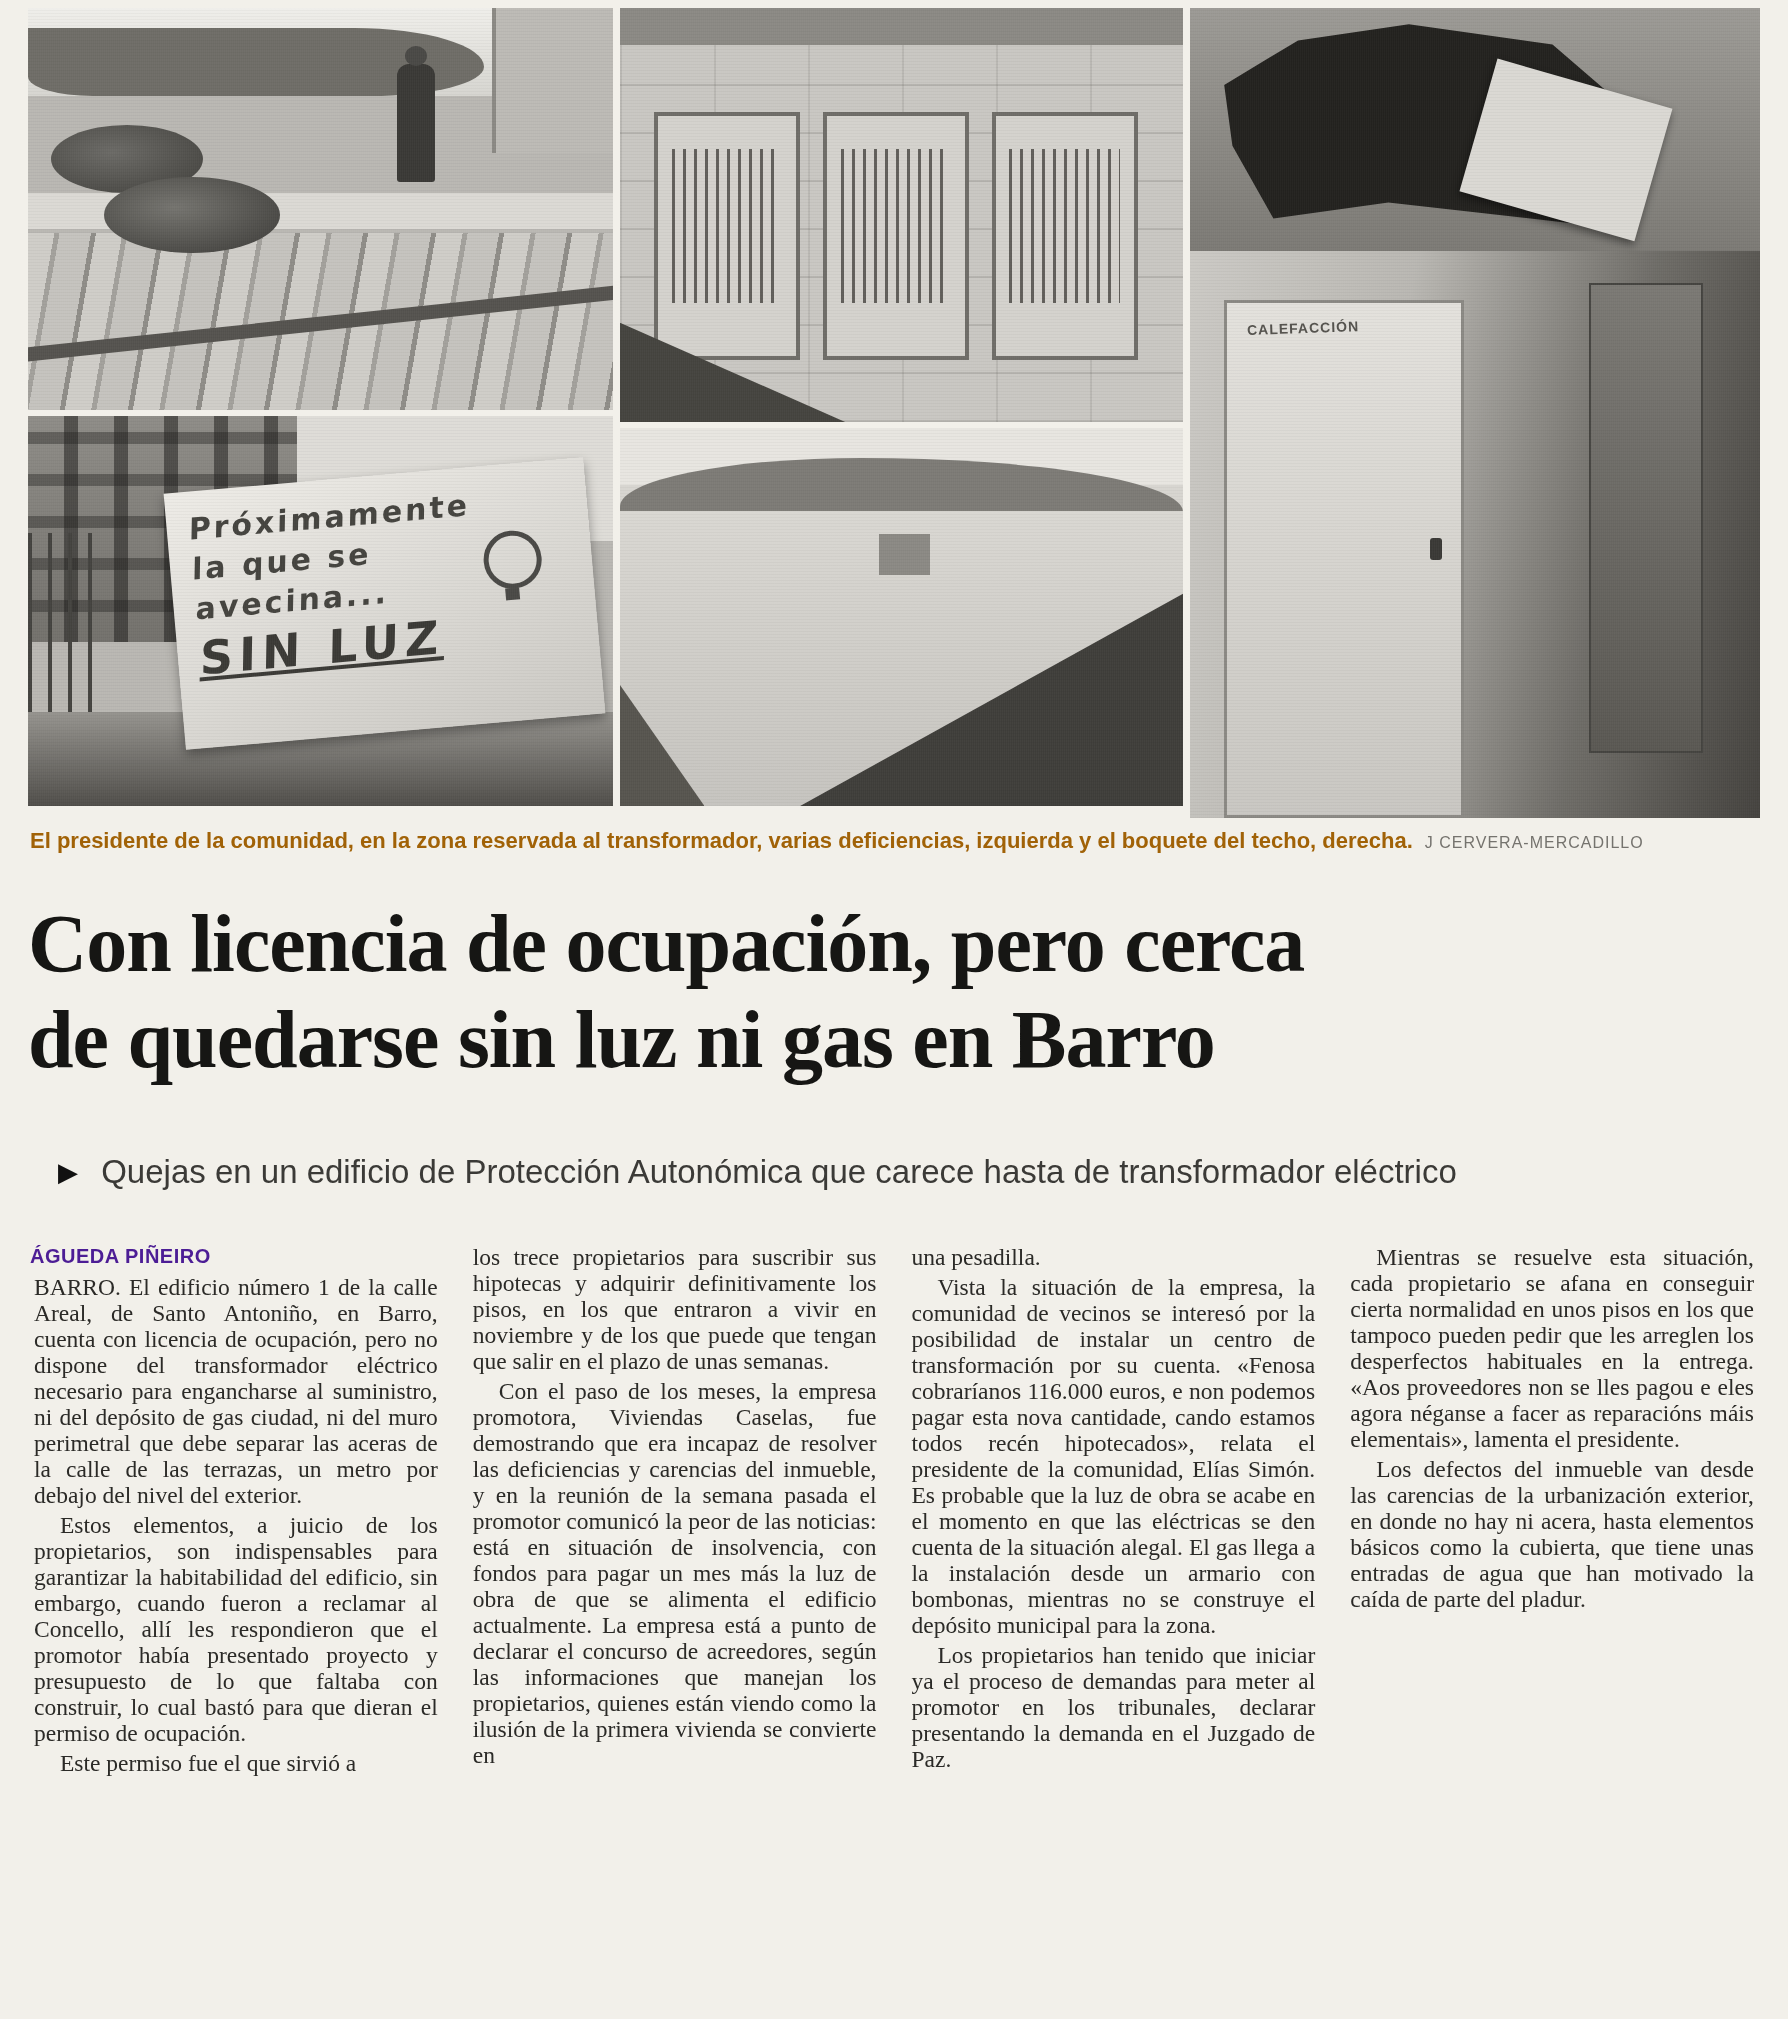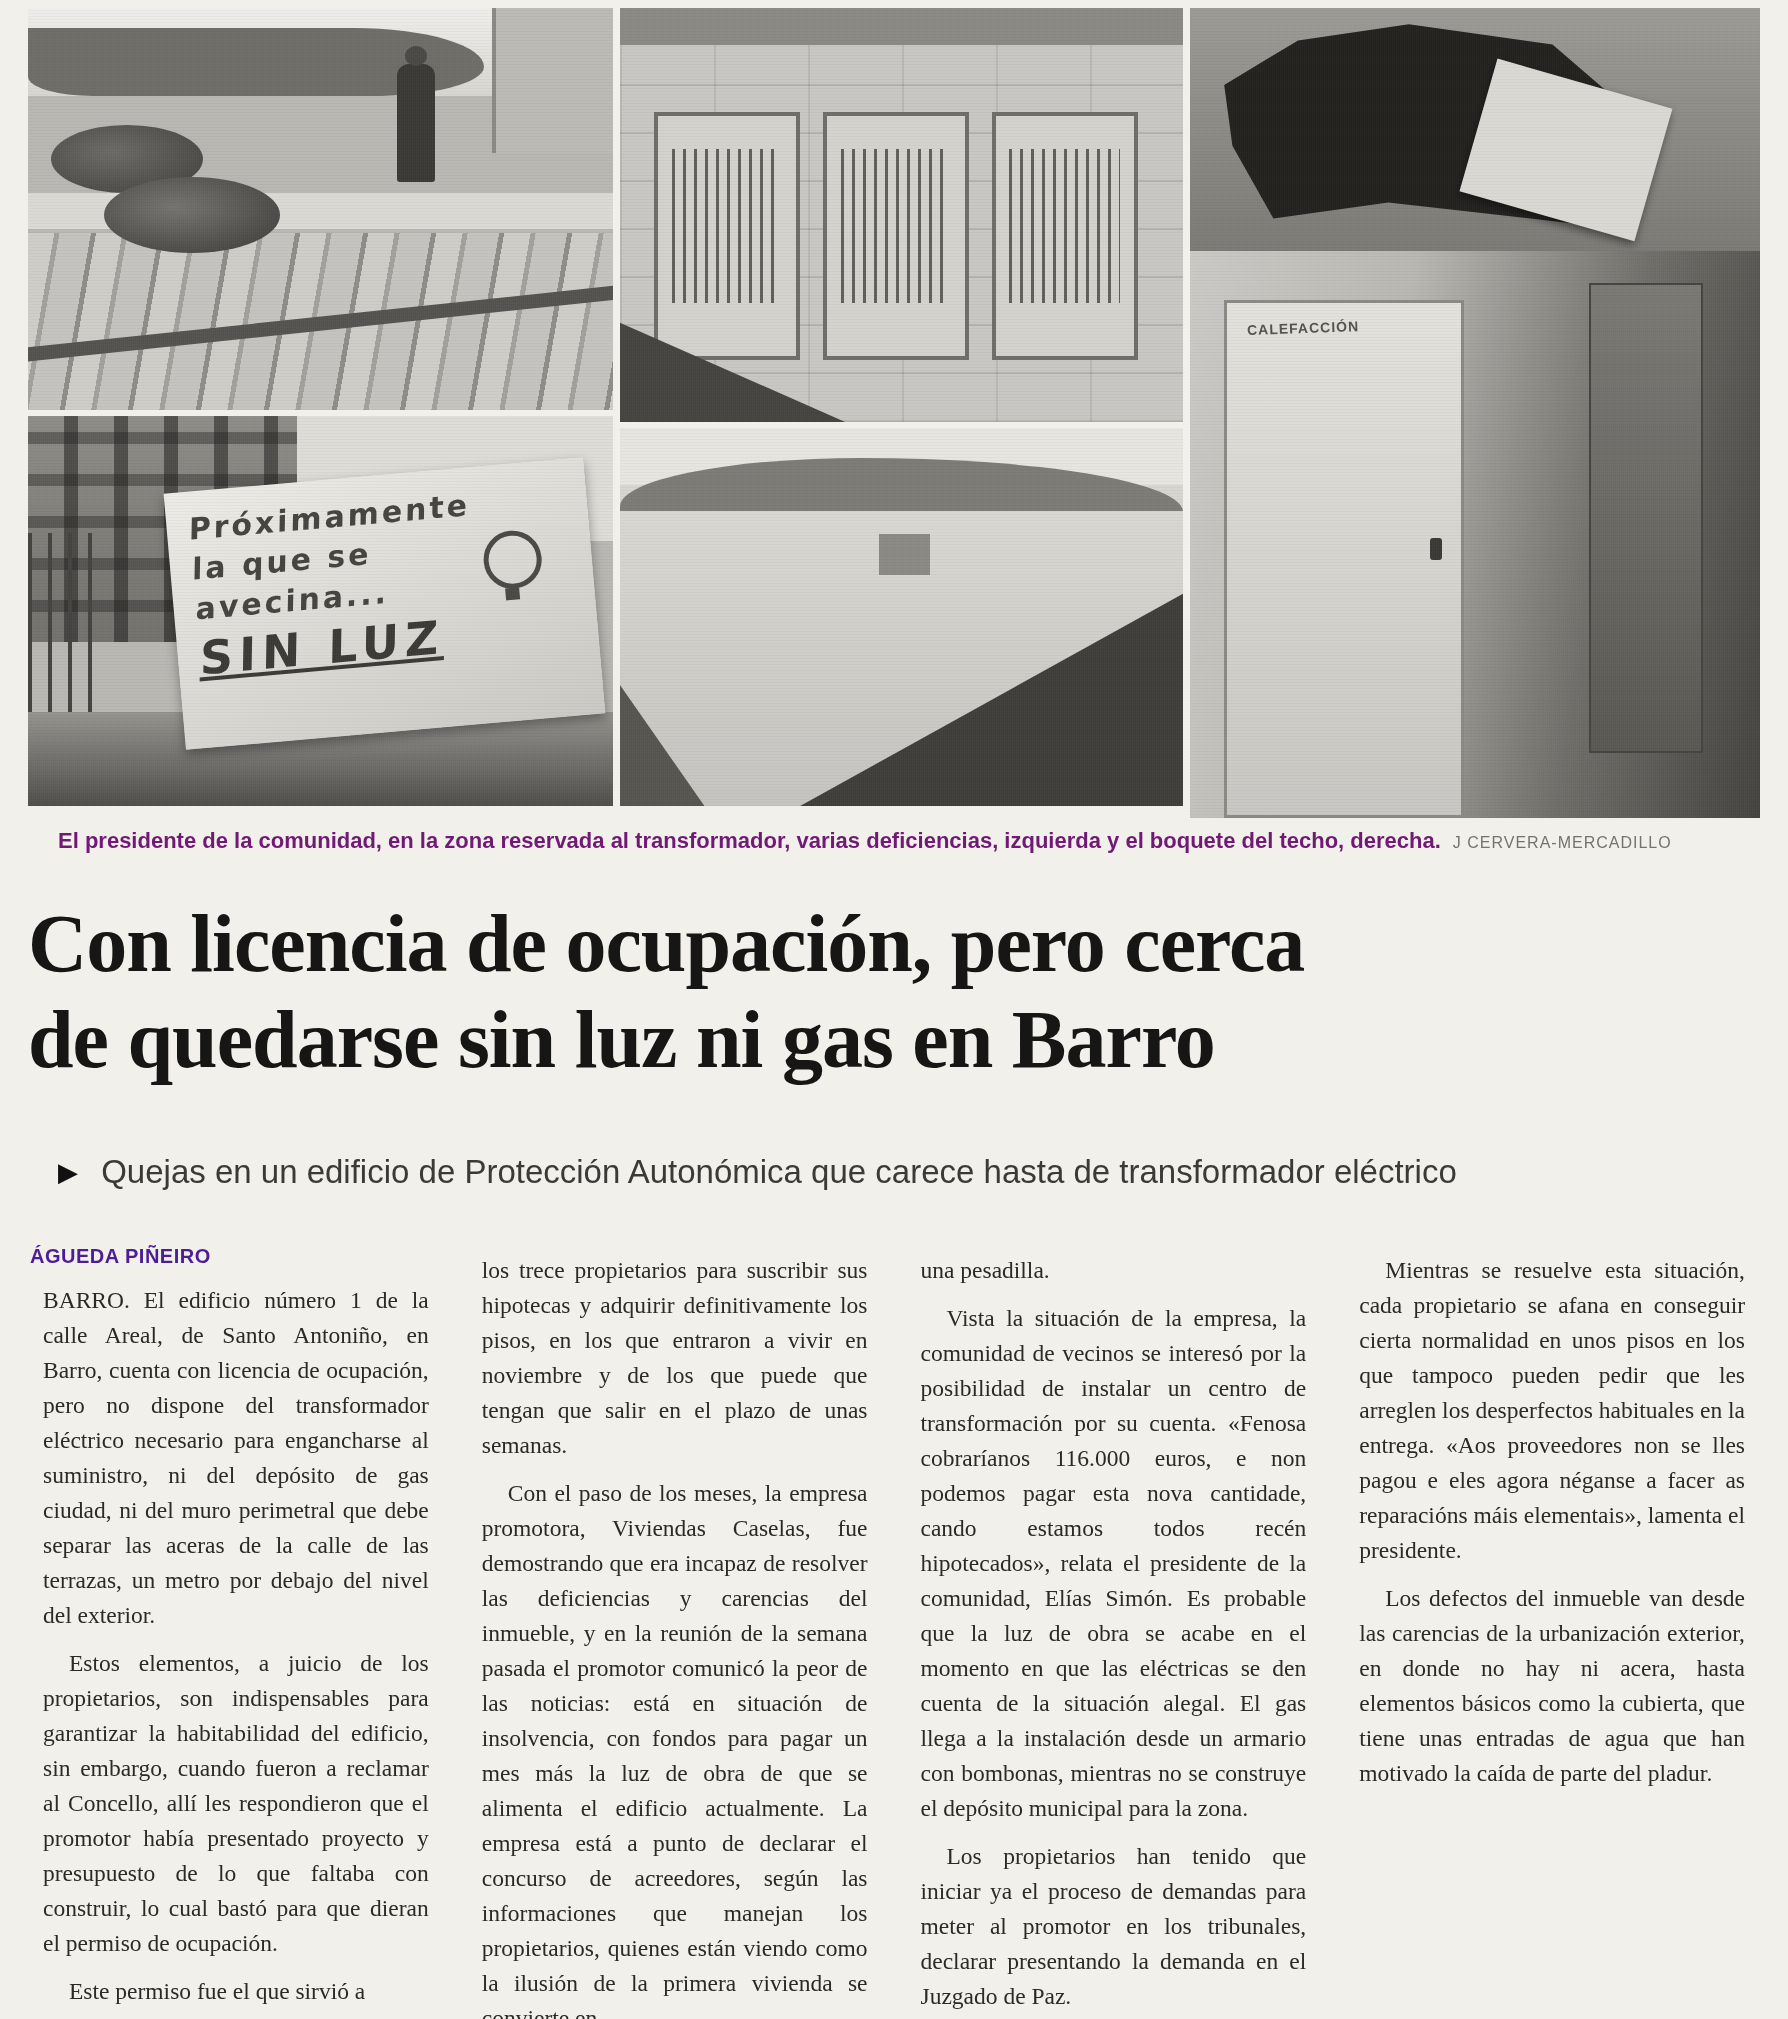--- a/index.html
+++ b/index.html
@@ -68,33 +68,33 @@
   .p5-ceiling{left:0;top:0;width:100%;height:30%;background:linear-gradient(#9c9a95,#7c7a75);}
   .p5-hole{left:6%;top:2%;width:72%;height:25%;background:#23221f;
     clip-path:polygon(0 30%,18% 8%,45% 0,80% 10%,100% 45%,78% 70%,92% 100%,40% 88%,12% 96%,2% 60%);}
   .p5-panel{left:50%;top:9%;width:32%;height:17%;background:#dad8d3;transform:rotate(16deg);box-shadow:0 4px 8px rgba(0,0,0,.45);}
   .p5-door{left:6%;top:36%;width:42%;height:64%;background:linear-gradient(#e3e1dc,#c9c7c2);border:3px solid #8b8984;box-sizing:border-box;}
   .p5-door::after{content:"";position:absolute;right:8%;top:46%;width:12px;height:22px;background:#3a3936;border-radius:3px;}
   .p5-door2{right:10%;top:34%;width:20%;height:58%;background:linear-gradient(#7b7974,#5a5853);border:2px solid #454440;box-sizing:border-box;}
   .p5-label{left:10%;top:38.5%;font:600 14px/16px "Liberation Sans",sans-serif;color:#55534e;letter-spacing:1px;transform:rotate(-2deg);}
   
   .caption-row{position:absolute;left:30px;top:827px;width:1732px;}
-  .caption{font:700 22px/28px "Liberation Sans",sans-serif;color:#701a75;margin-left:28px;}
+  .caption{font:700 22px/28px "Liberation Sans",sans-serif;color:#a16207;}
   .credit{font:400 16px/28px "Liberation Sans",sans-serif;color:#75736e;letter-spacing:1px;margin-left:8px;text-align:right;}
   
   .headline{position:absolute;left:28px;top:896px;margin:0;width:1732px;
     font:700 82px/96px "Liberation Serif",serif;color:#161614;letter-spacing:-1px;}
   .subheadline{position:absolute;left:30px;top:1152px;width:1740px;
     font:400 33px/40px "Liberation Sans",sans-serif;color:#3b3a37;margin-left:28px;}
   .subheadline .marker{color:#111;font-size:26px;margin-right:14px;vertical-align:2px;}
   
   .body-cols{position:absolute;left:30px;top:1240px;width:1728px;height:779px;
     display:grid;grid-template-columns:repeat(4,1fr);column-gap:27px;overflow:hidden;}
   .byline{font:700 20px/28px "Liberation Sans",sans-serif;color:#4c1d95;letter-spacing:.5px;margin:2px 0 4px 0;}
-  .para{margin:13px;font-size:23.5px;line-height:35px;text-align:justify;hyphens:auto;-webkit-hyphens:auto;}
+  .para{margin:4px;font-size:23.5px;line-height:26px;text-align:justify;hyphens:auto;-webkit-hyphens:auto;}
   .para.indent{text-indent:26px;}
 </style>
 </head>
 <body>
 
 <div class="page">
 
   <div>
     <div class="photo photo1">
       <div class="ph-el p1-sky"></div>

